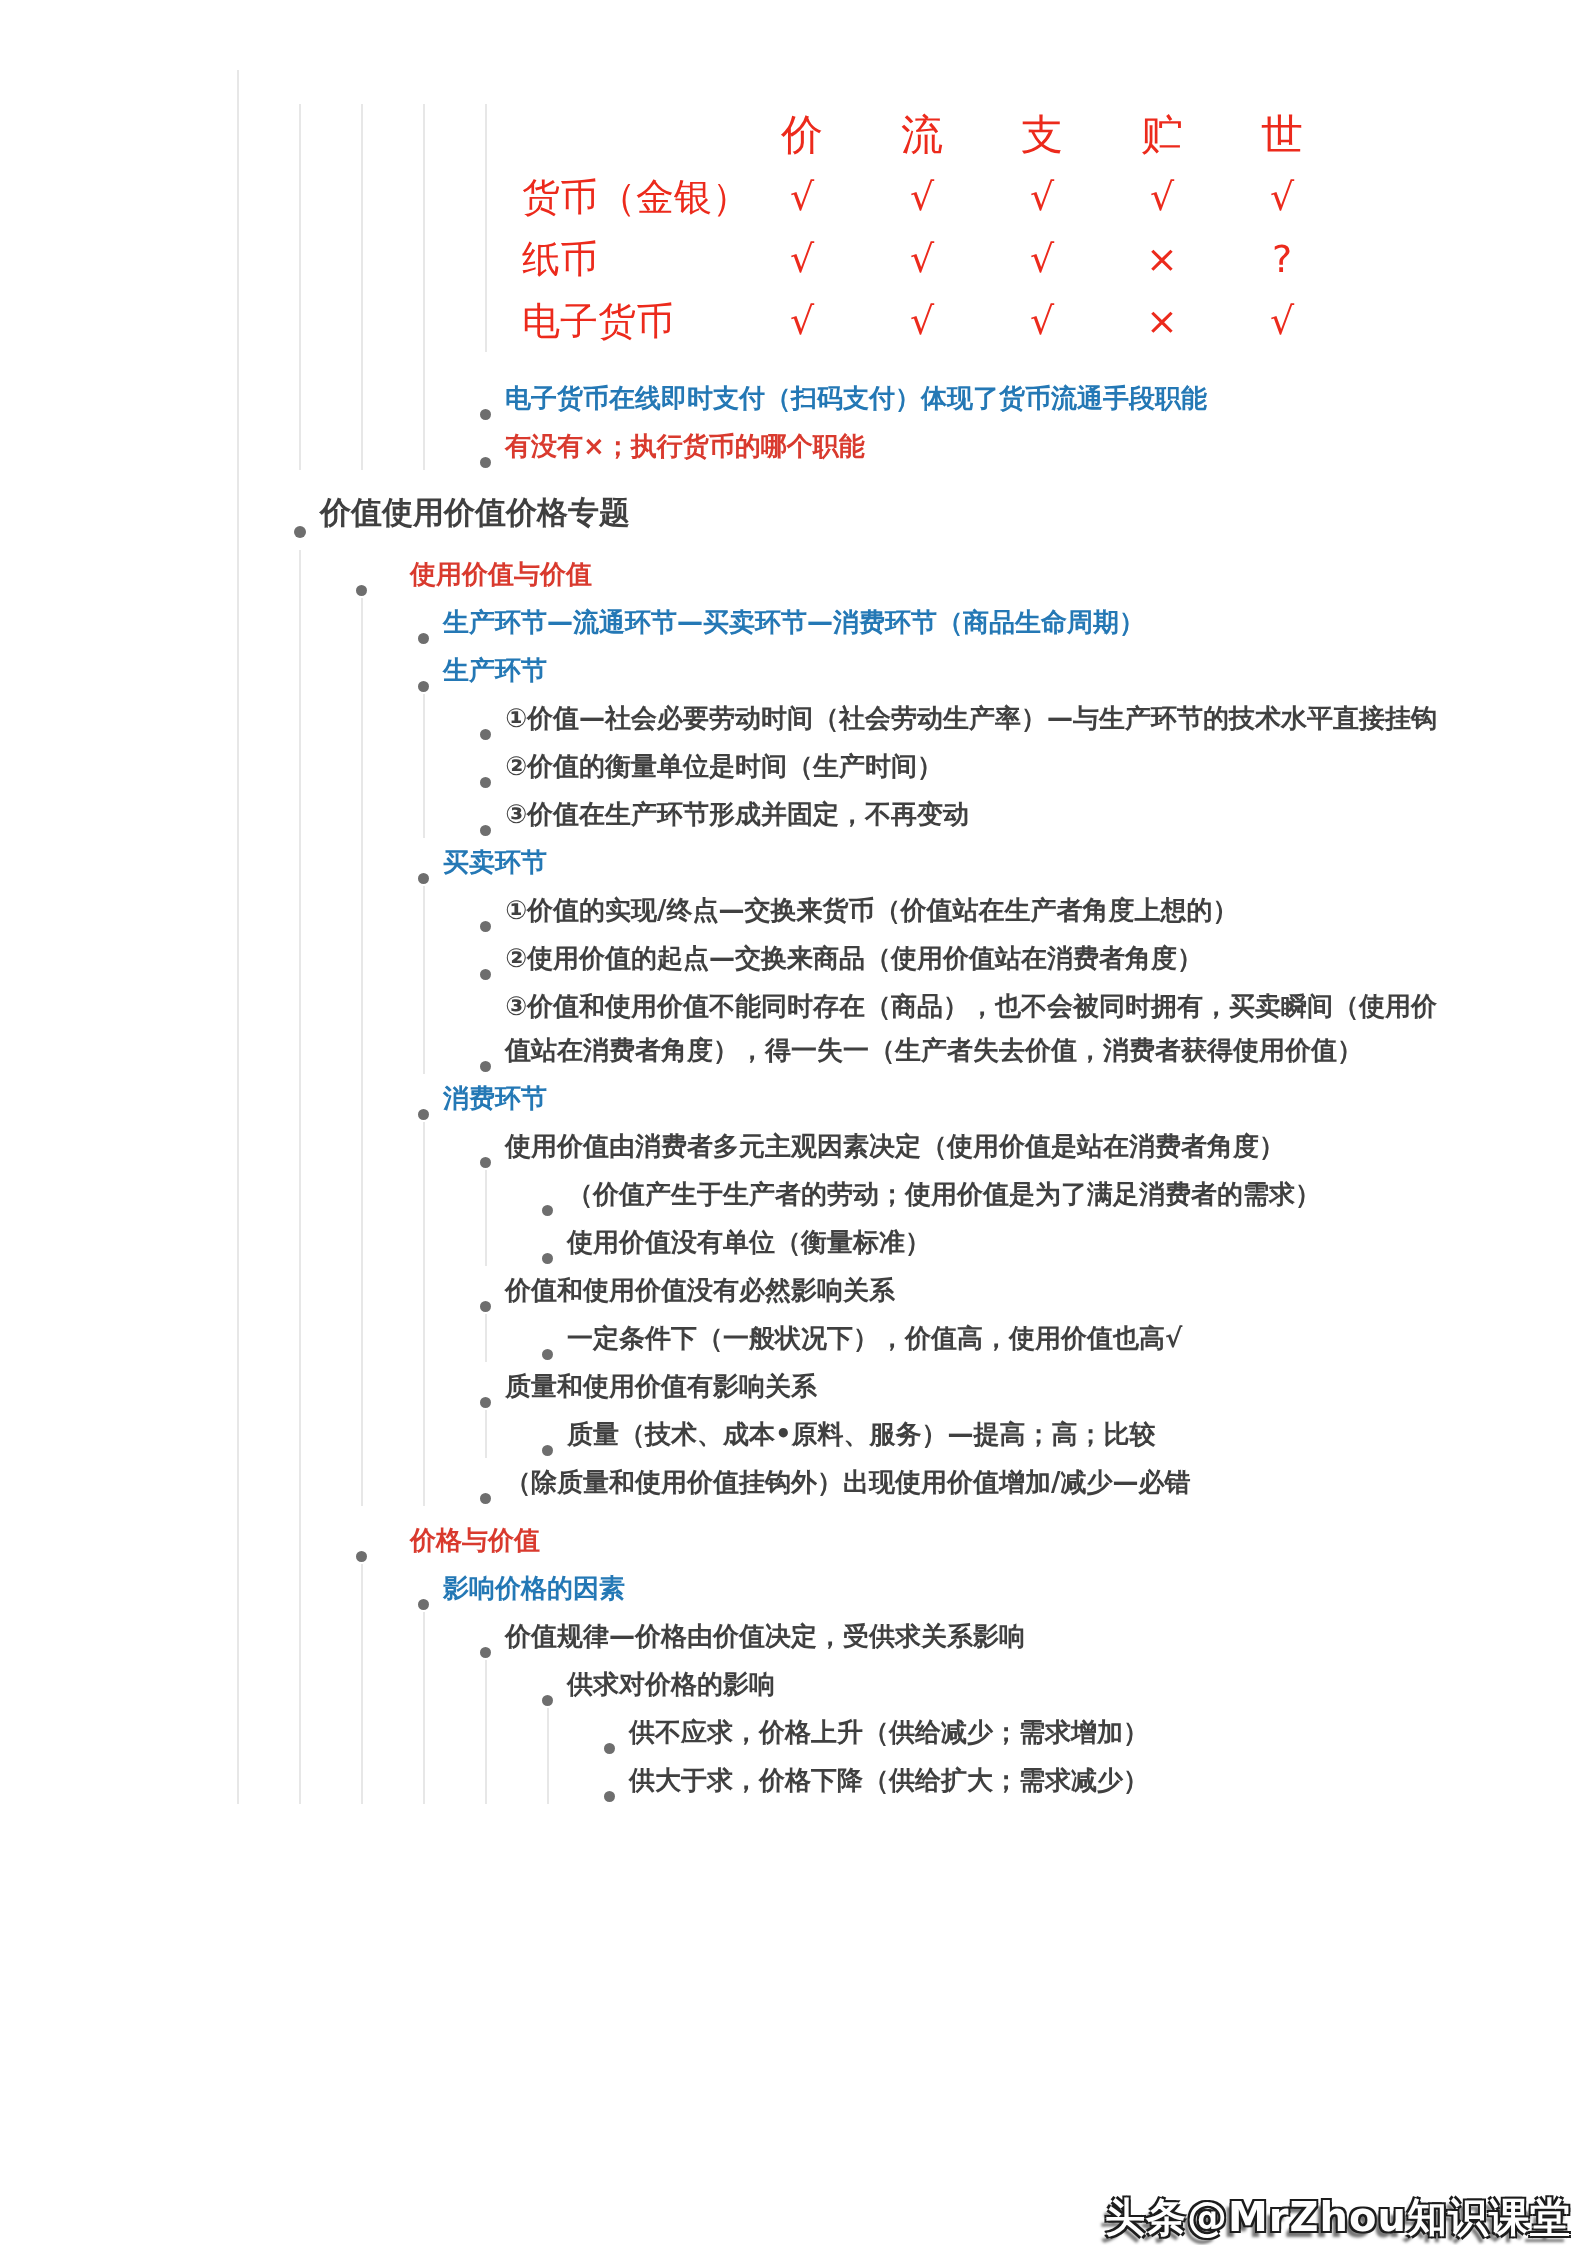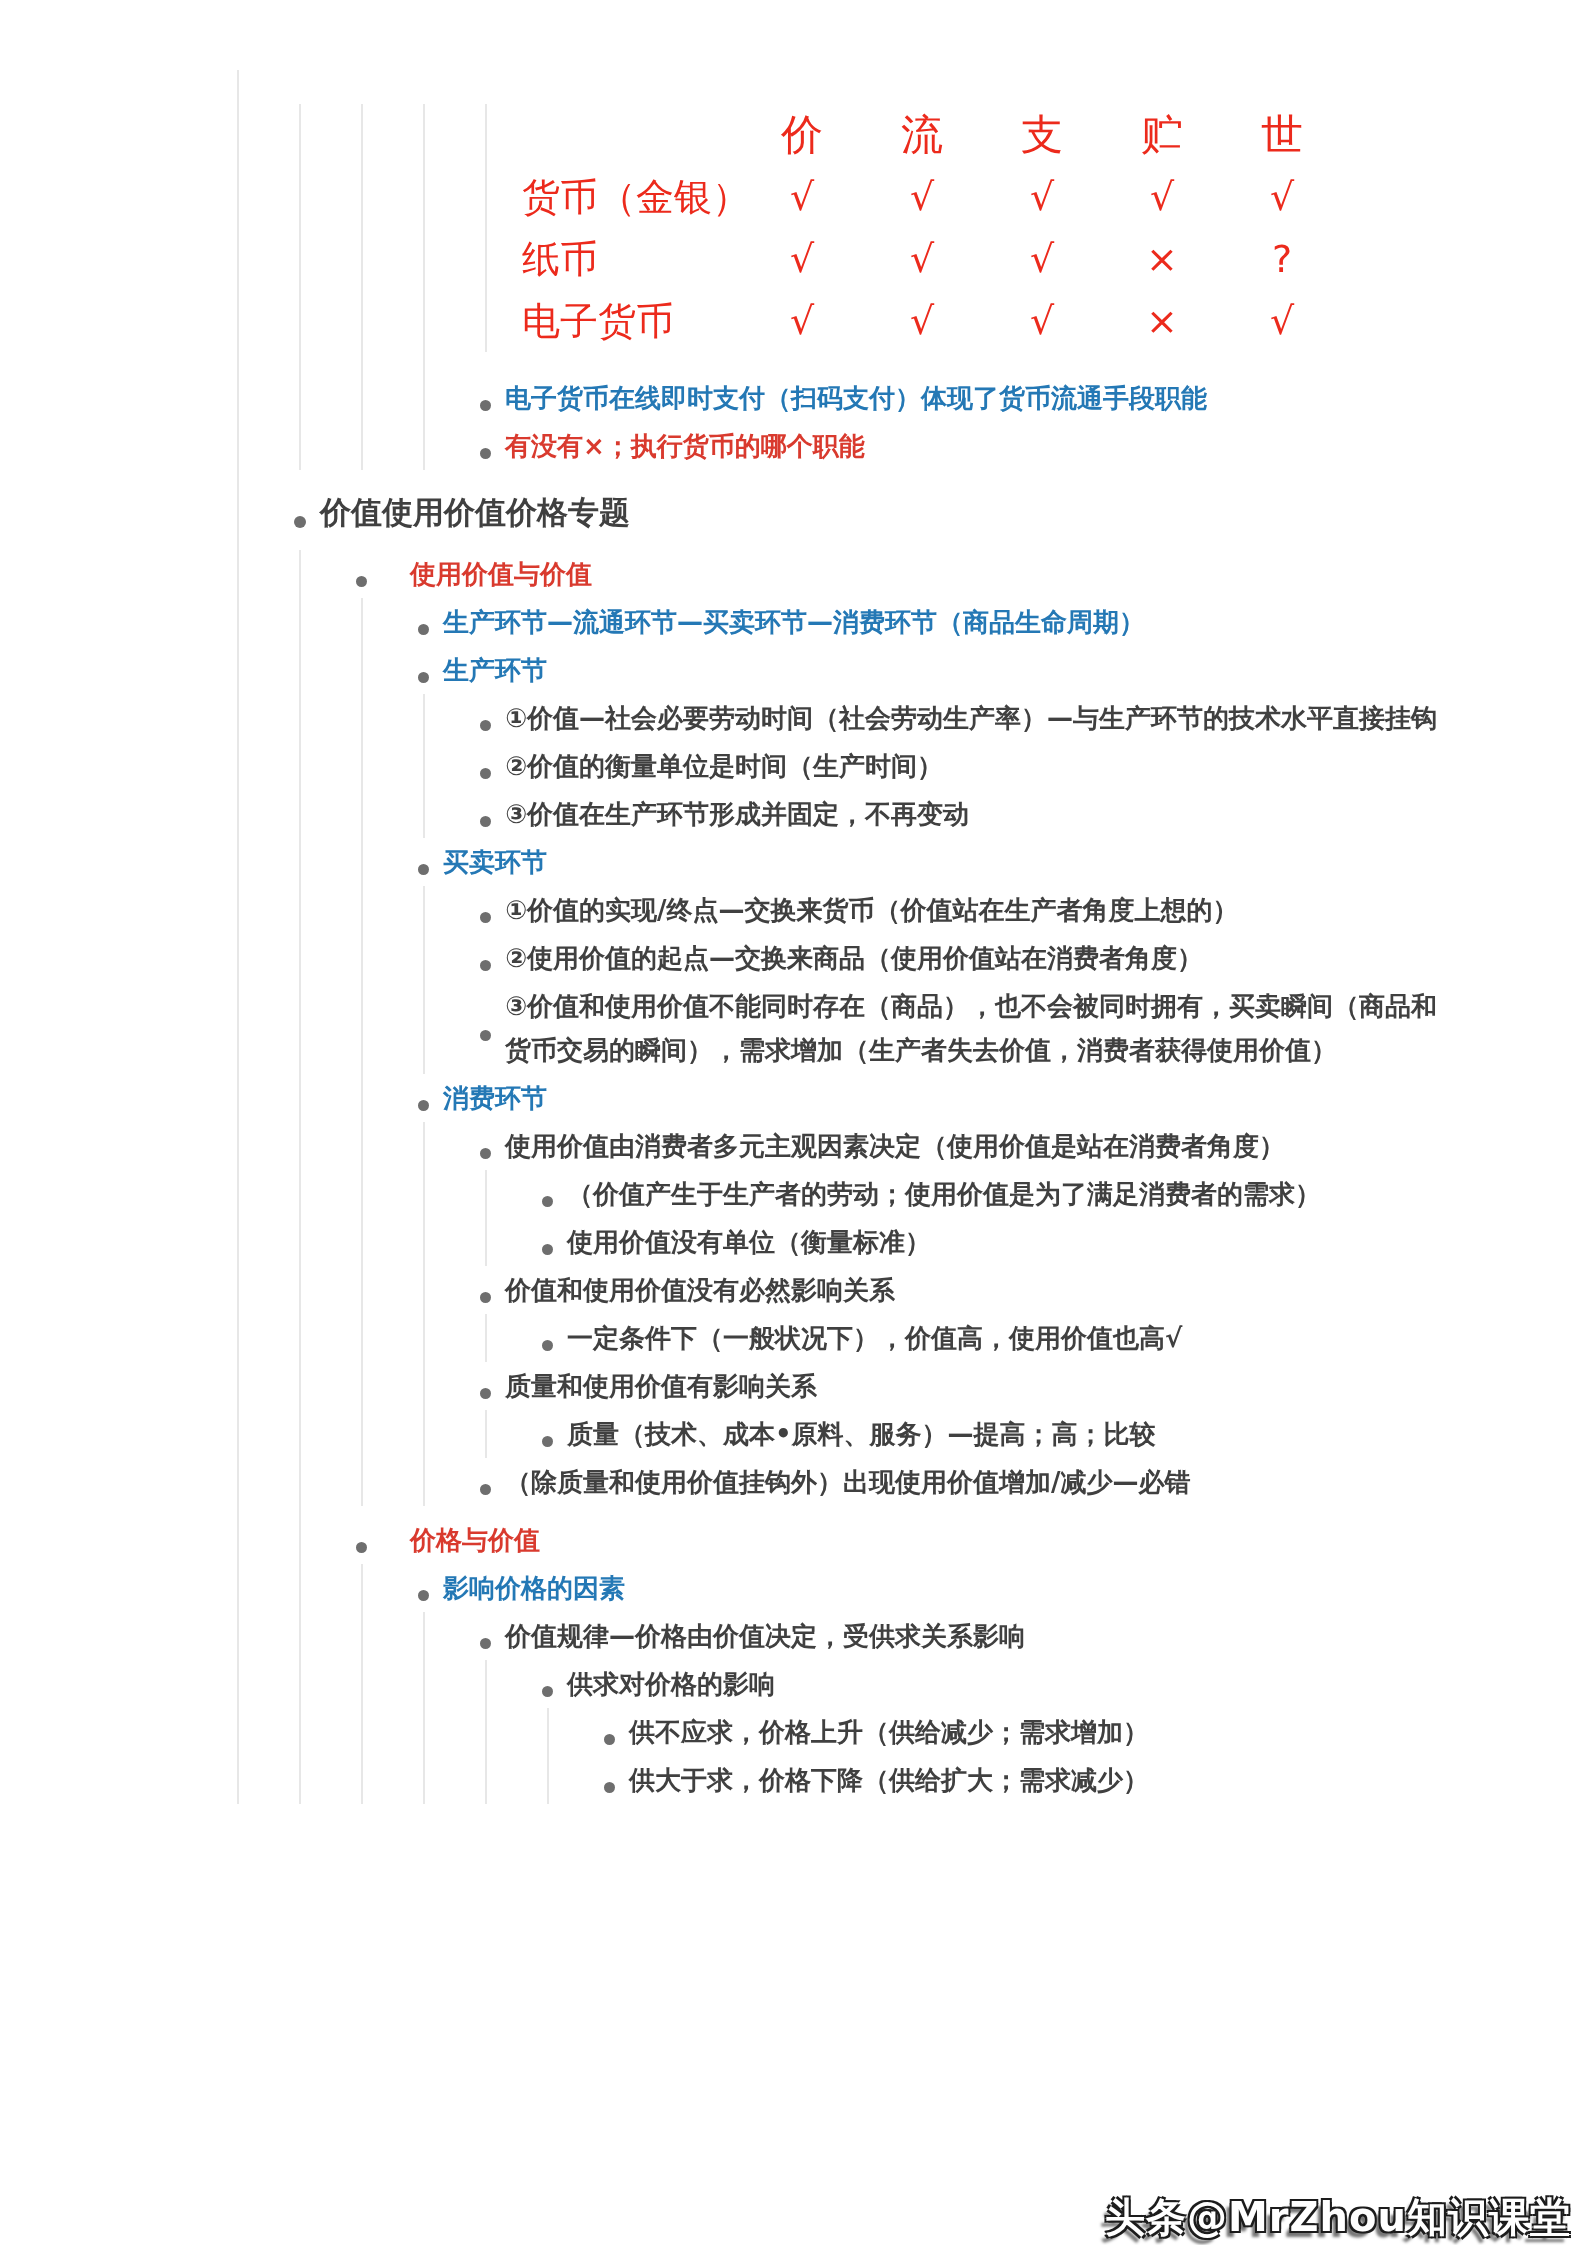--- a/index.html
+++ b/index.html
@@ -11,21 +11,21 @@
     width:1586px;height:2245px;background:var(--bg);
     font-family:"DejaVu Sans",sans-serif;font-weight:700;color:var(--dark);
   }
   .page{position:relative;width:1586px;height:2245px;overflow:hidden;background:var(--bg);}
   
   .outline{
     position:absolute;left:237px;top:70px;right:148px;
     border-left:2px solid var(--guide);padding-left:55px;
   }
   .children{margin-left:5px;border-left:2px solid var(--guide);padding-left:55px;}
-  .row{display:flex;align-items:center;padding:2px 0;}
+  .row{display:flex;align-items:flex-end;padding:2px 0;}
   .dot{flex:0 0 11px;width:11px;height:11px;border-radius:50%;background:var(--bullet);margin:15px 14px 0 0;}
   .txt{font-size:26px;line-height:44px;word-break:break-all;}
   .row.xl{margin-top:14px;}
   .row.xl .txt{font-size:31px;line-height:52px;}
   .row.xl .dot{flex-basis:12px;width:12px;height:12px;margin-top:20px;}
   .row.gap{margin-top:10px;gap:29px;}
   .c-dark .txt{color:var(--dark);}
   .c-blue .txt{color:var(--blue);}
   .c-red .txt{color:var(--red);}
   
@@ -175,21 +175,21 @@
                   </div>
                   <div class="node">
                     <div class="row c-dark">
                       <span class="dot"></span>
                       <span class="txt">②使用价值的起点—交换来商品（使用价值站在消费者角度）</span>
                     </div>
                   </div>
                   <div class="node">
                     <div class="row c-dark">
                       <span class="dot"></span>
-                      <span class="txt">③价值和使用价值不能同时存在（商品），也不会被同时拥有，买卖瞬间（商品和货币交易的瞬间），需求增加（生产者失去价值，消费者获得使用价值）</span>
+                      <span class="txt">③价值和使用价值不能同时存在（商品），也不会被同时拥有，买卖瞬间（使用价值站在消费者角度），得一失一（生产者失去价值，消费者获得使用价值）</span>
                     </div>
                   </div>
                 </div>
               </div>
               <div class="node">
                 <div class="row c-blue">
                   <span class="dot"></span>
                   <span class="txt">消费环节</span>
                 </div>
                 <div class="children">

